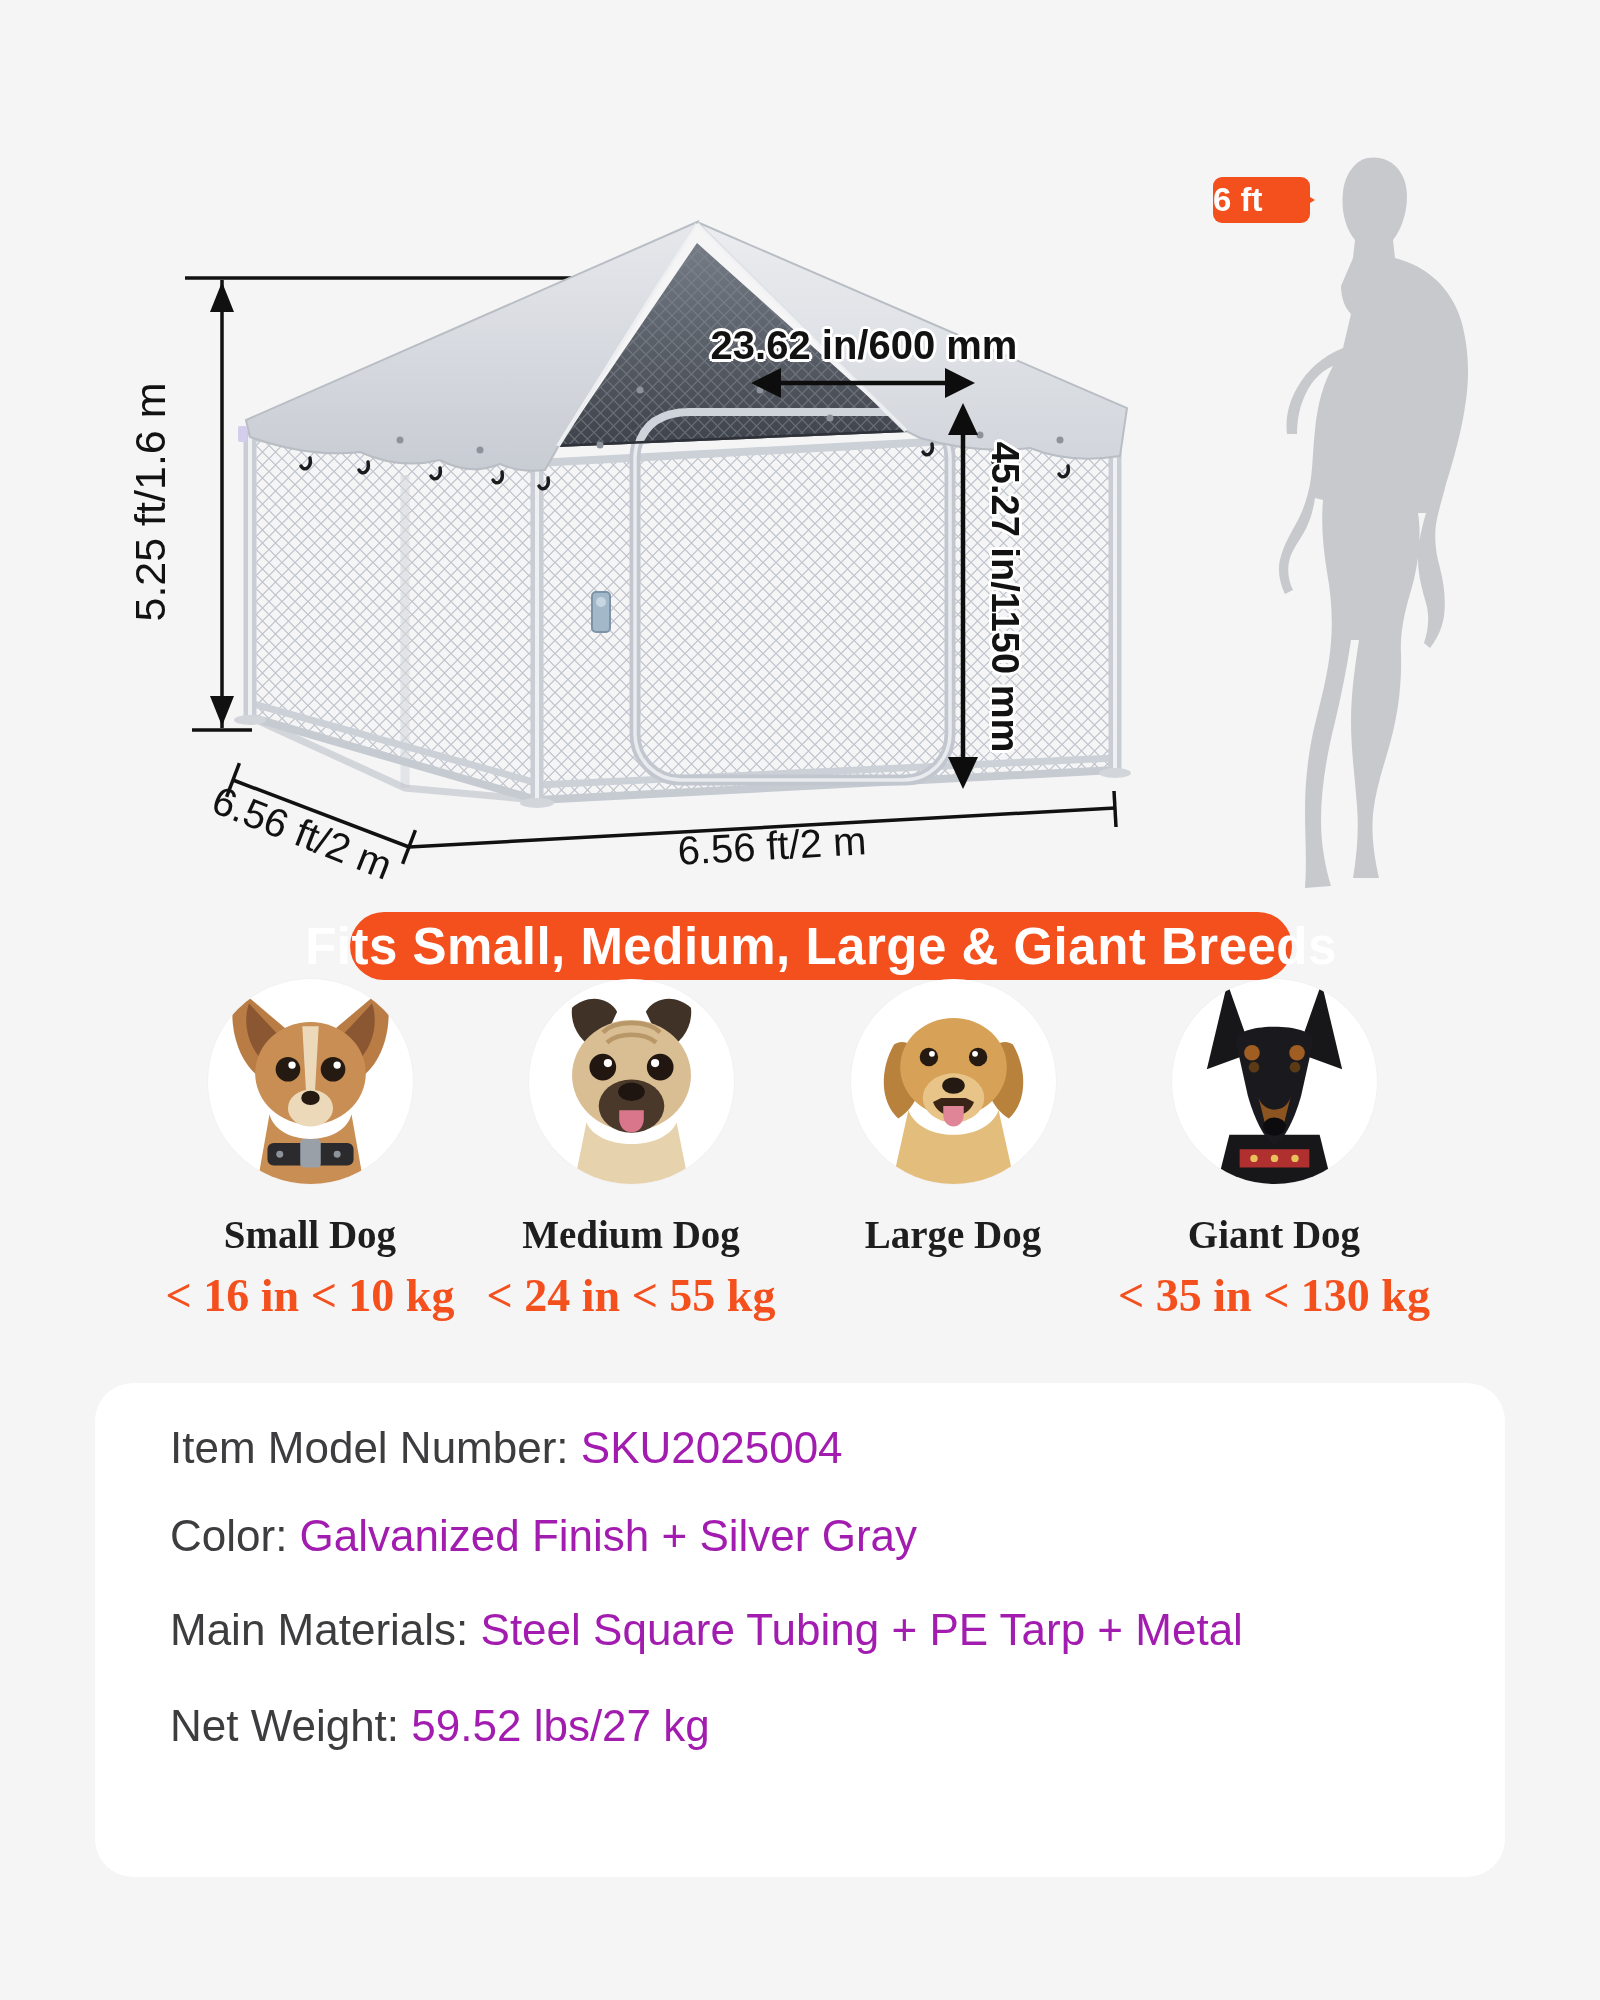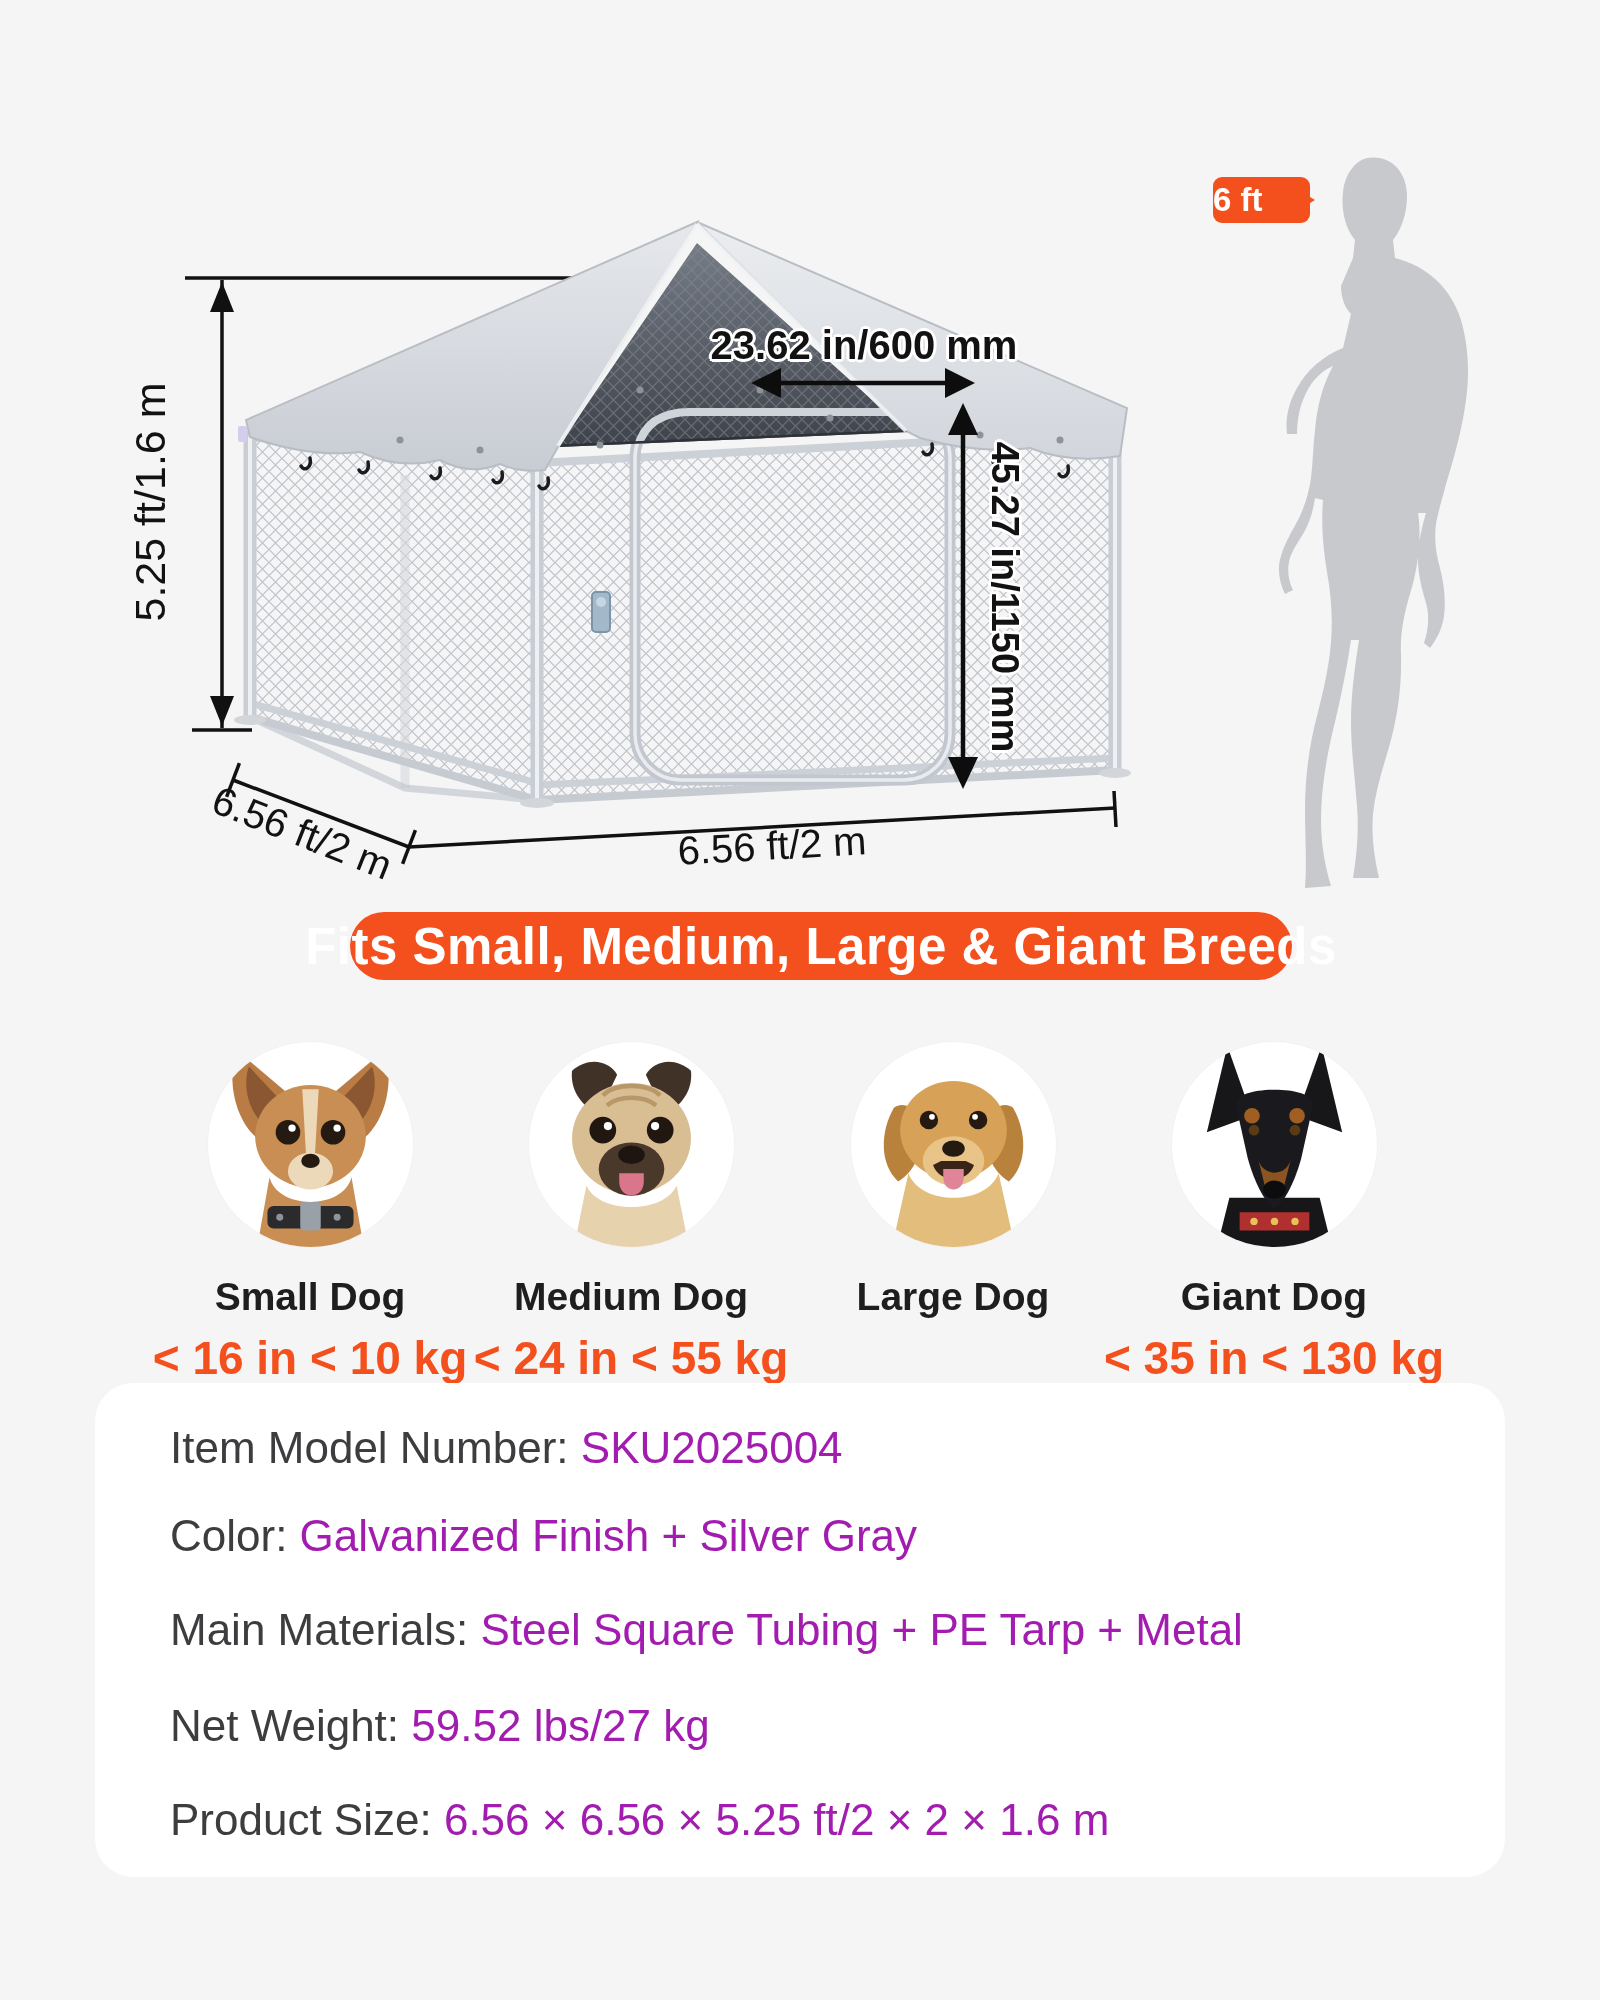--- a/index.html
+++ b/index.html
@@ -18,21 +18,21 @@
   
   #person-badge{left:1213px;top:177px;width:97px;height:46px;background:#f4501e;border-radius:9px;
     display:flex;align-items:center;color:#fff;font-size:33px;font-weight:700;}
   #person-badge .tail{position:absolute;right:-14px;top:50%;transform:translateY(-50%);
     width:0;height:0;border:9px solid transparent;border-left:15px solid #f4501e;}
   
   #banner{left:350px;top:912px;width:942px;height:68px;background:#f4501e;border-radius:40px;
     display:flex;align-items:center;justify-content:center;color:#ffffff;font-size:51px;font-weight:600;
     letter-spacing:.5px;white-space:nowrap;}
   
-  .breed-col{position:absolute;top:1042px;width:322px;display:flex;flex-direction:column;align-items:center;}
+  .breed-col{position:absolute;top:979px;width:322px;display:flex;flex-direction:column;align-items:center;font-family:Liberation Serif, serif;}
   #breed-0{left:149px;} #breed-1{left:470px;} #breed-2{left:792px;} #breed-3{left:1113px;}
   .breed-circle{width:205px;height:205px;border-radius:50%;background:#ffffff;overflow:hidden;
     box-shadow:0 0 0 1px rgba(0,0,0,0.015);}
   .breed-circle svg{display:block;width:205px;height:205px;}
   .breed-name{margin-top:28px;font-size:39px;font-weight:600;color:#1e1e1f;}
   .breed-limit{margin-top:12px;font-size:46px;font-weight:700;color:#f4501e;white-space:nowrap;}
   
   #spec-card{left:95px;top:1383px;width:1410px;height:494px;background:#ffffff;border-radius:38px;}
   .spec-row{position:absolute;left:75px;height:48px;font-size:44px;font-weight:500;white-space:nowrap;}
   .spec-row .lbl{color:#3d3d3f;}
@@ -312,18 +312,15 @@
     </div>
     <div id="spec-2" class="spec-row">
       <span class="lbl">Main Materials: </span><span class="val">Steel Square Tubing + PE Tarp + Metal</span>
     </div>
     <div id="spec-1" class="spec-row">
       <span class="lbl">Color: </span><span class="val">Galvanized Finish + Silver Gray</span>
     </div>
     <div id="spec-3" class="spec-row">
       <span class="lbl">Net Weight: </span><span class="val">59.52 lbs/27 kg</span>
     </div>
-    <div id="spec-4" class="spec-row">
-      <span class="lbl">Product Size: </span><span class="val">6.56 × 6.56 × 5.25 ft/2 × 2 × 1.6 m</span>
-    </div>
   </div>
 
 </div>
 
 </body></html>

